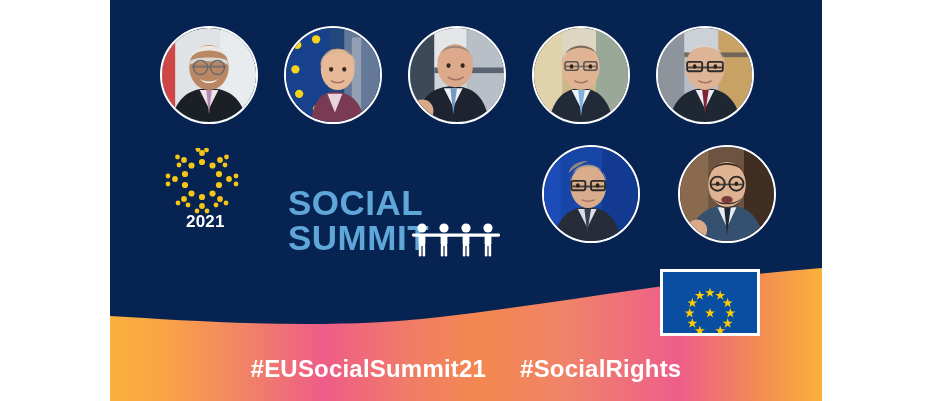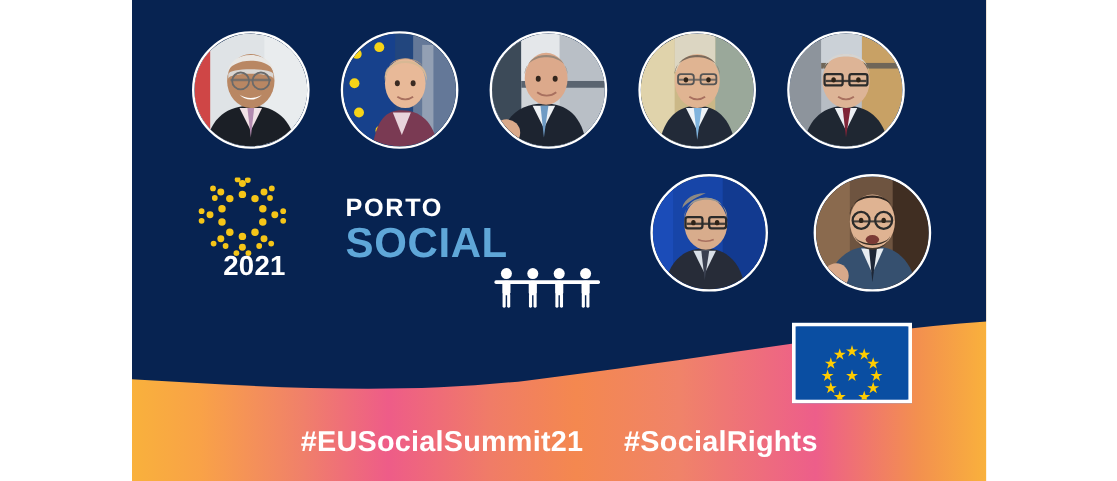--- a/index.html
+++ b/index.html
@@ -85,21 +85,21 @@
     width: 76px; height: 66px;
   }
   #pt-sun svg { display:block; width:100%; height:100%; }
   #pt-words {
     position: absolute;
     left: 28px;
     top: 64px;
     color: #ffffff;
     font-family: "Liberation Sans", sans-serif;
     font-weight: 700;
-    font-size: 23px;
+    font-size: 17px;
     line-height: 19px;
     letter-spacing: 0.2px;
     white-space: nowrap;
     text-align: right;
   }
 
   
   #summit-lockup {
     position: absolute;
     left: 178px;
@@ -408,22 +408,22 @@
             <circle cx="15" cy="17" r="2.4"></circle>
           </g>
         </svg>
       </div>
       <div id="pt-words">
         <div>2021</div>
       </div>
     </div>
 
     <div id="summit-lockup">
-      <div id="sl-porto">PORTO</div>
       <div id="sl-social">SOCIAL</div>
+      <div id="sl-summit">SUMMIT</div>
       <div id="sl-figures">
         <svg viewBox="0 0 92 36" xmlns="http://www.w3.org/2000/svg">
           <g fill="#ffffff">
 
             <rect x="2" y="11.5" width="88" height="3.2" rx="1.4"></rect>
 
             <circle cx="12" cy="6" r="4.6"></circle>
             <rect x="8.6" y="12" width="6.8" height="12" rx="2.4"></rect>
             <rect x="8.8" y="22.5" width="2.6" height="12" rx="1.2"></rect>
             <rect x="12.6" y="22.5" width="2.6" height="12" rx="1.2"></rect>

